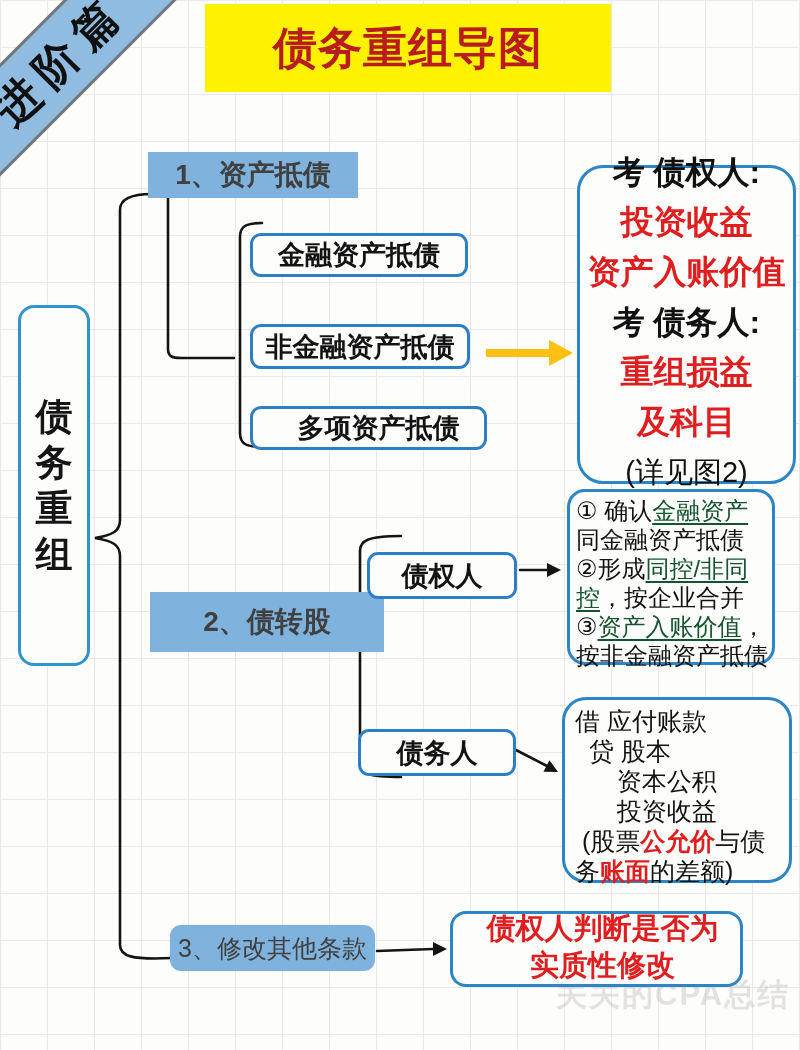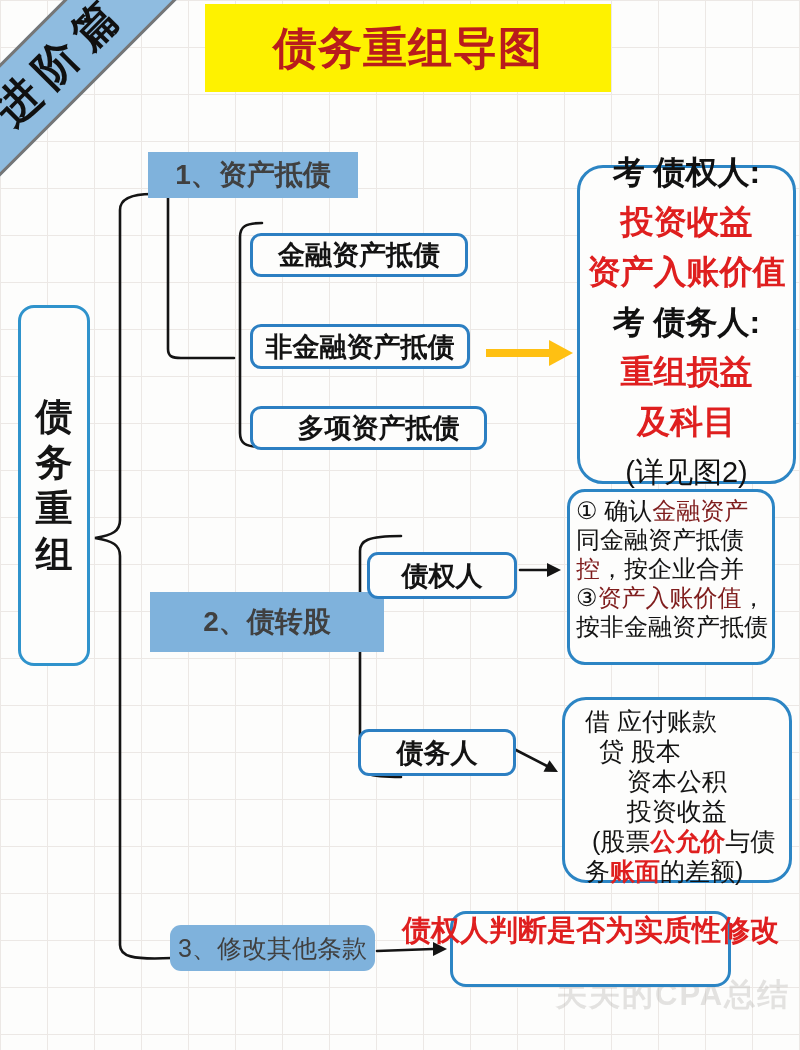--- a/index.html
+++ b/index.html
@@ -64,29 +64,29 @@
   #note1{left:577px;top:165px;width:213px;height:313px;border-radius:26px;
          display:flex;flex-direction:column;justify-content:center;text-align:center;}
   #note1 .nline{line-height:44px;white-space:pre;}
   #note1 .seg-hdr{font-size:32px;font-weight:700;color:#111;}
   #note1 .seg-red{font-size:33px;font-weight:800;color:#df1f1f;}
   #note1 .seg-plain{font-size:29px;color:#111;}
   #note2{left:567px;top:489px;width:208px;height:176px;border-radius:18px;
          padding:4px 0 0 6px;box-sizing:border-box;}
   #note2 .nline{line-height:29px;white-space:pre;font-size:24px;font-weight:500;}
   #note3{left:562px;top:697px;width:230px;height:186px;border-radius:24px;
-         padding:6px 0 0 20px;box-sizing:border-box;}
+         padding:6px 0 0 10px;box-sizing:border-box;}
   #note3 .nline{line-height:30px;white-space:pre;font-size:25px;font-weight:500;}
   #note4{left:450px;top:911px;width:275px;height:70px;border-radius:16px;
-         display:flex;flex-direction:row;justify-content:center;text-align:center;}
+         display:flex;flex-direction:column;justify-content:center;text-align:center;padding-left:12px;}
   #note4 .nline{line-height:33px;white-space:pre;}
   #note4 .seg-red{font-size:29px;font-weight:800;color:#df1f1f;}
   .seg-plain{color:#131313;}
   .seg-red{color:#df1f1f;font-weight:800;}
-  .seg-yellow{color:#7f1d1d;text-decoration-thickness:2px;text-underline-offset:4px;}
+  .seg-yellow{color:#14532d;text-decoration:underline;text-decoration-thickness:2px;text-underline-offset:4px;}
   
   #wires{position:absolute;left:0;top:0;z-index:1;}
   
   .watermark{
     position:absolute;left:528px;top:974px;z-index:0;
     font-size:31px;font-weight:700;color:rgba(185,182,178,0.38);letter-spacing:2px;margin-left:28px;
   }
 </style>
 </head>
 <body>
@@ -151,20 +151,21 @@
       <div class="nline"><span class="seg-red">投资收益</span></div>
       <div class="nline"><span class="seg-red">资产入账价值</span></div>
       <div class="nline"><span class="seg-hdr">考 债务人:</span></div>
       <div class="nline"><span class="seg-red">重组损益</span></div>
       <div class="nline"><span class="seg-red">及科目</span></div>
       <div class="nline"><span class="seg-plain">(详见图2)</span></div>
     </div>
   <div id="note2" class="note">
       <div class="nline"><span class="seg-plain">① 确认</span><span class="seg-yellow">金融资产</span></div>
       <div class="nline"><span class="seg-plain">同金融资产抵债</span></div>
+      <div class="nline"><span class="seg-plain">②形成</span><span class="seg-yellow">同控/非同</span></div>
       <div class="nline"><span class="seg-yellow">控</span><span class="seg-plain">，按企业合并</span></div>
       <div class="nline"><span class="seg-plain">③</span><span class="seg-yellow">资产入账价值</span><span class="seg-plain">，</span></div>
       <div class="nline"><span class="seg-plain">按非金融资产抵债</span></div>
     </div>
   <div id="note3" class="note">
       <div class="nline"><span class="seg-plain">借 应付账款</span></div>
       <div class="nline"><span class="seg-plain">  贷 股本</span></div>
       <div class="nline"><span class="seg-plain">      资本公积</span></div>
       <div class="nline"><span class="seg-plain">      投资收益</span></div>
       <div class="nline"><span class="seg-plain"> (股票</span><span class="seg-red">公允价</span><span class="seg-plain">与债</span></div>

